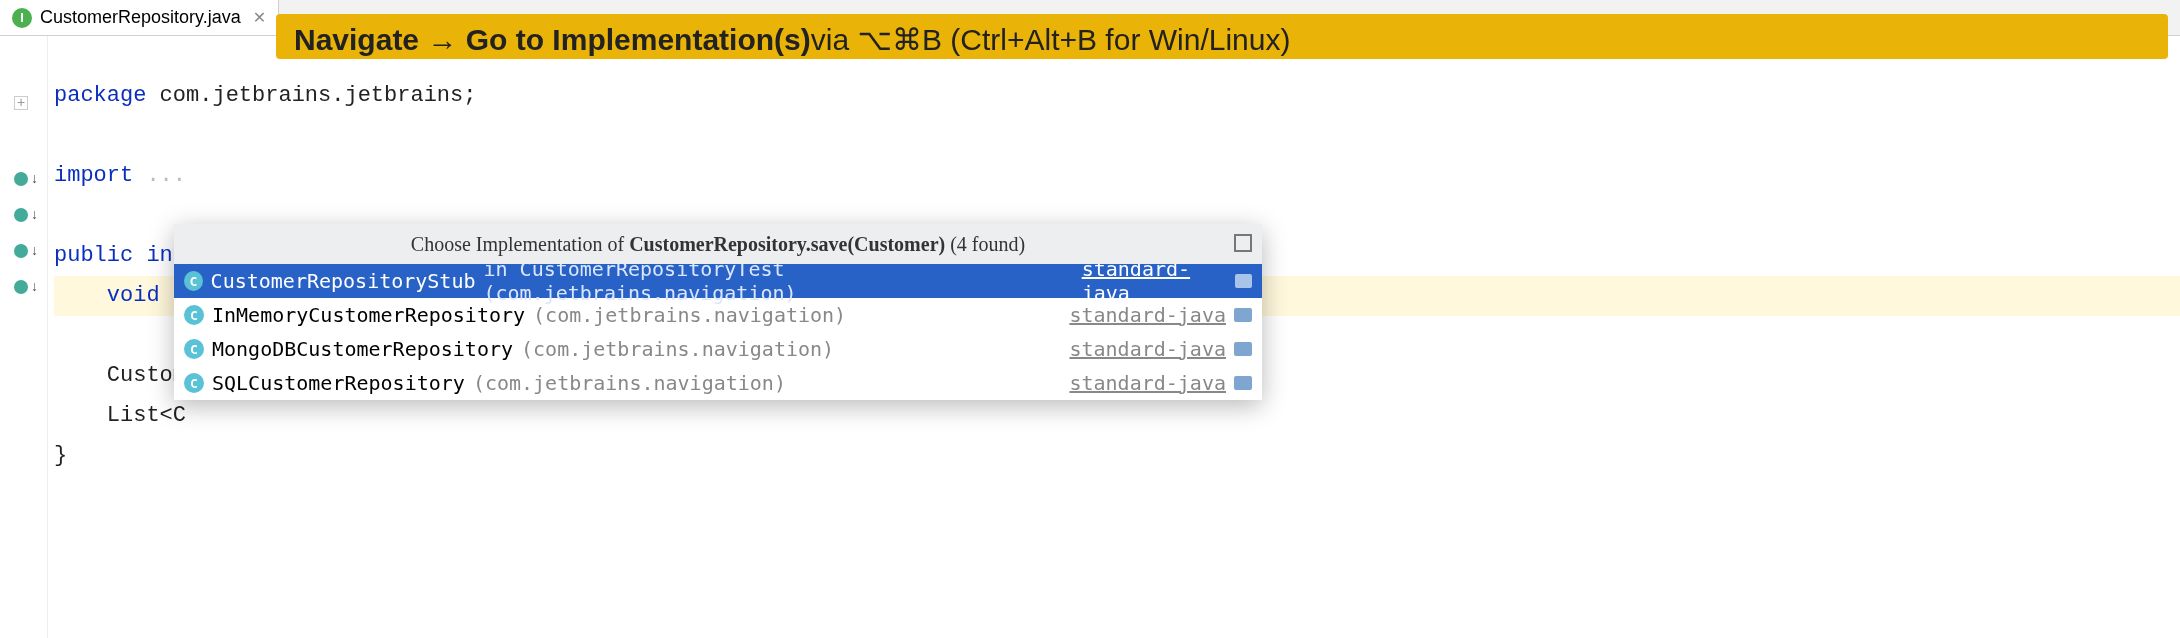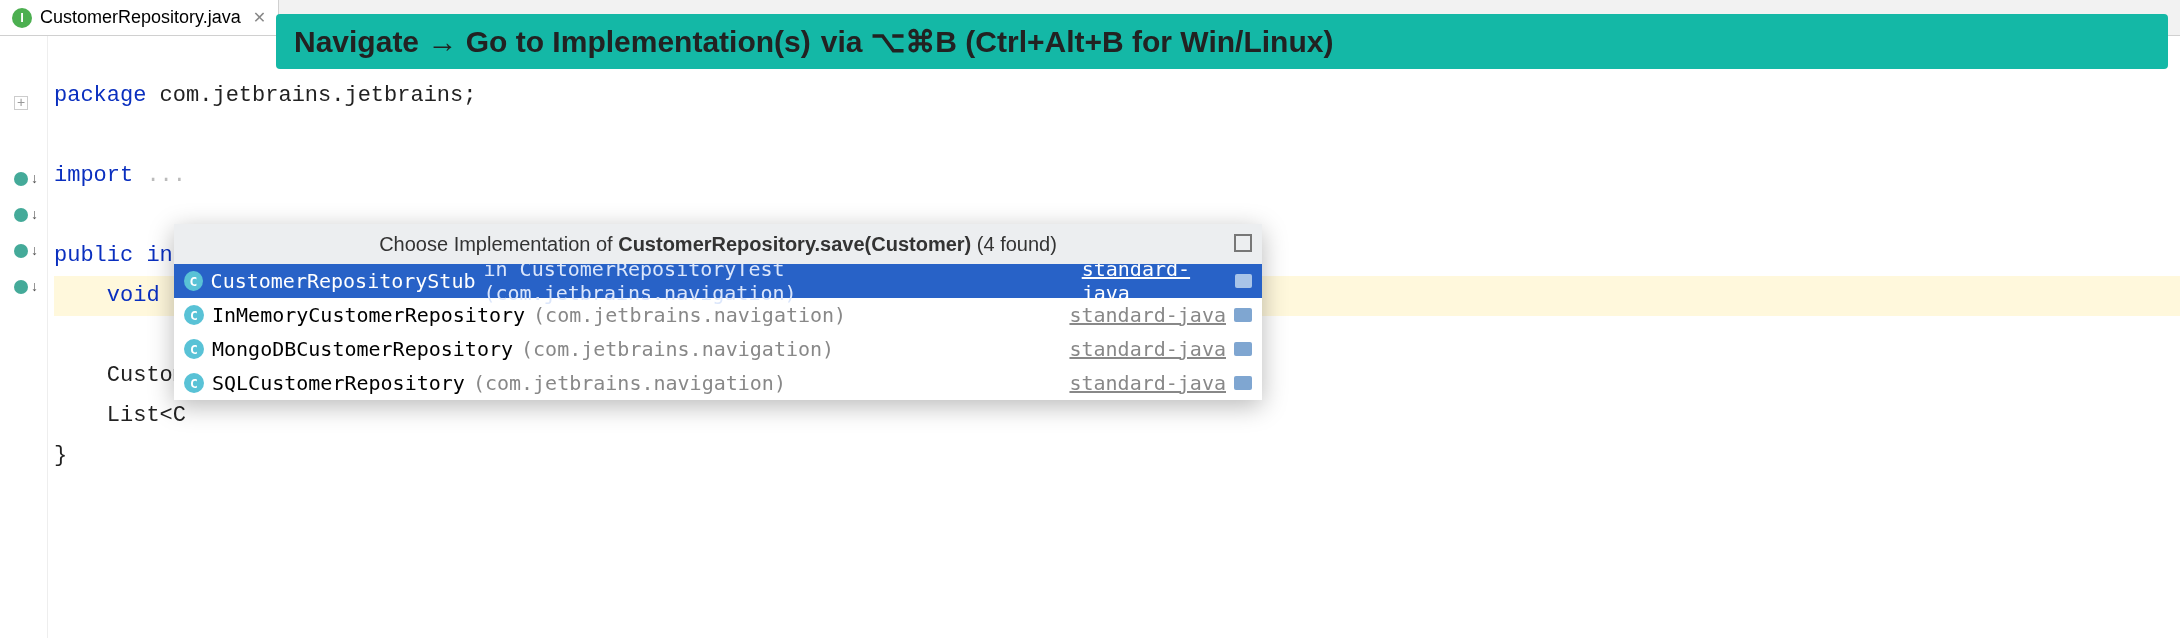--- a/index.html
+++ b/index.html
@@ -42,32 +42,31 @@
     .tab-close {
       color: #888;
       font-size: 16px;
       margin-left: 4px;
     }
     .hint-banner {
       position: absolute;
       top: 14px;
       left: 276px;
       right: 12px;
-      background: #14b8a6;
+      background: #eab308;
       color: #222;
       font-size: 30px;
-      padding: 10px 18px;
+      padding: 2px 18px;
       border-radius: 4px;
       display: flex;
       align-items: baseline;
-      gap: 10px;
       z-index: 20;
     }
     .hint-strong { font-weight: 800; }
-    .hint-tail { font-weight: 700; }
+    .hint-tail { font-weight: 400; margin-top: 6px; }
     .editor-area {
       display: flex;
       position: relative;
       height: calc(100% - 36px);
     }
     .gutter {
       width: 48px;
       background: #fff;
       border-right: 1px solid #eee;
       position: relative;
@@ -133,21 +132,21 @@
       font-family: Menlo, Consolas, monospace;
       font-size: 20px;
     }
     .popup-header {
       background: #eceef0;
       height: 40px;
       display: flex;
       align-items: center;
       justify-content: center;
       position: relative;
-      font-family: Liberation Sans, sans-serif;
+      font-family: Liberation Serif, serif;
       color: #333;
       font-size: 20px;
     }
     .popup-header .strong { font-weight: bold; }
     .popup-pin {
       position: absolute;
       right: 10px;
       top: 10px;
       width: 18px;
       height: 18px;

